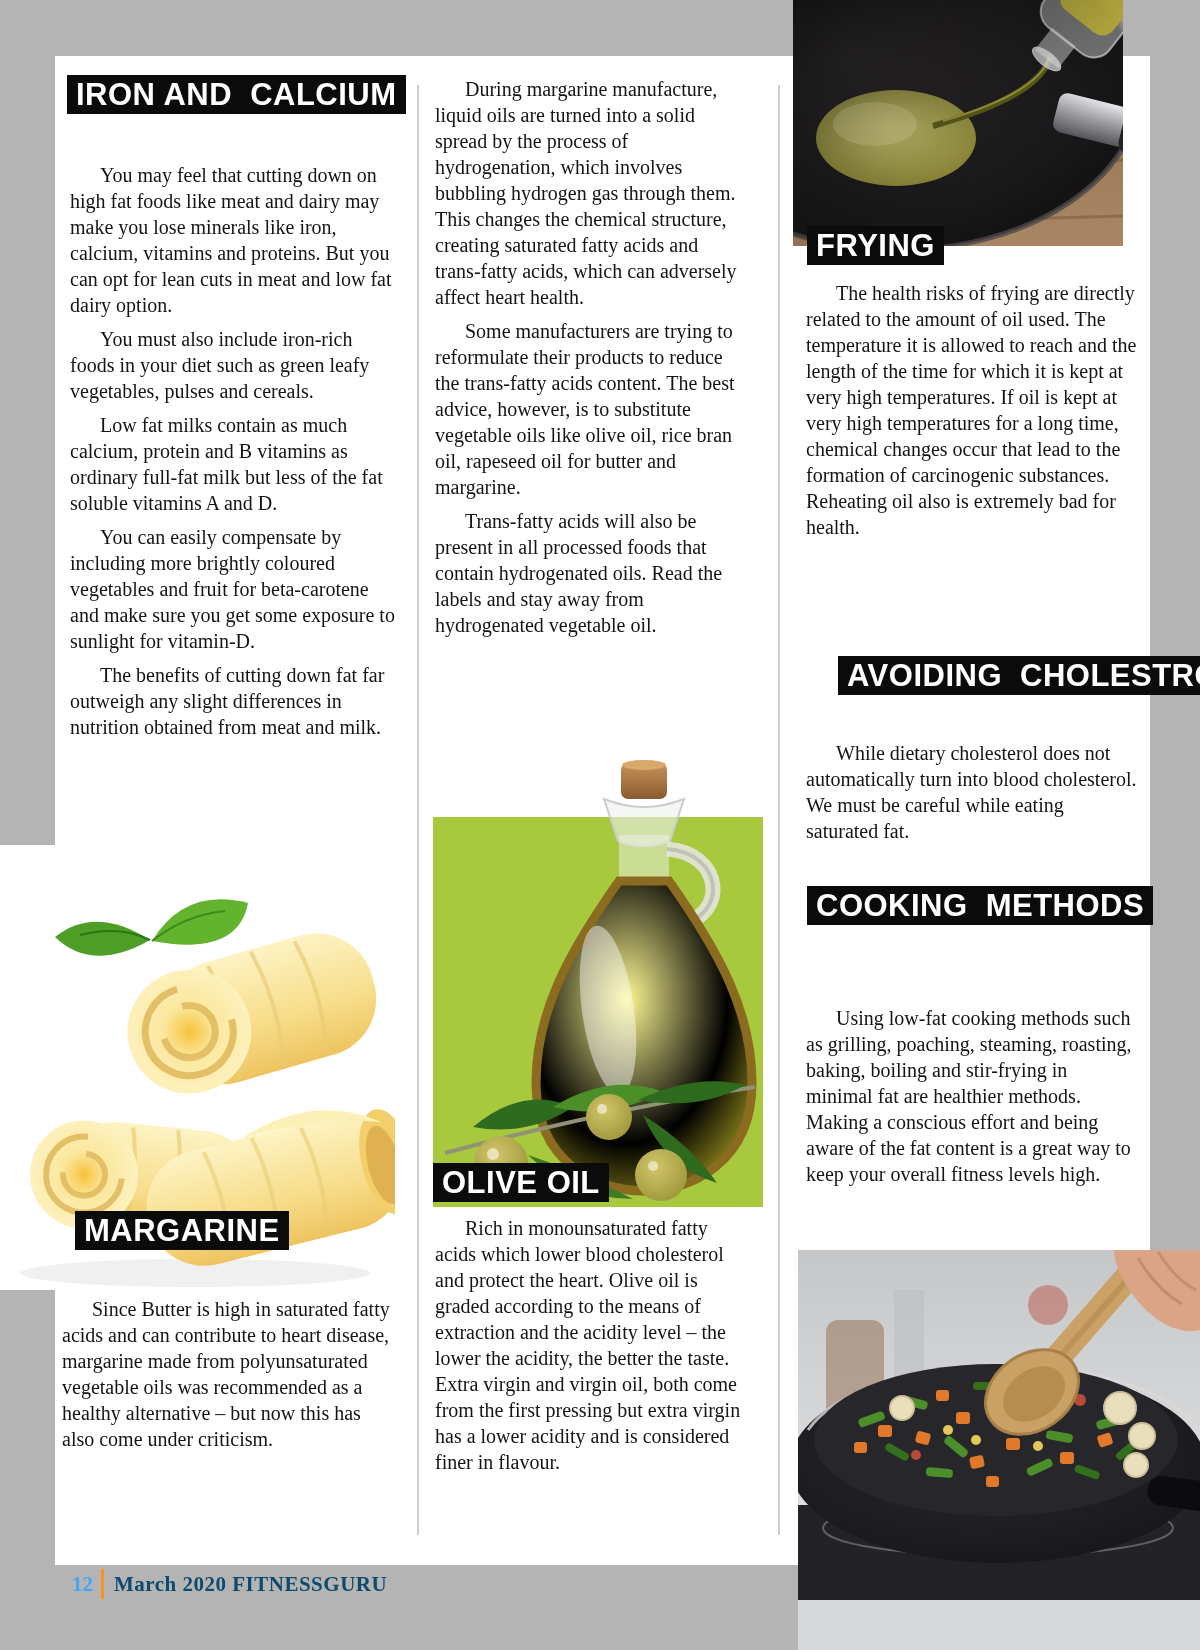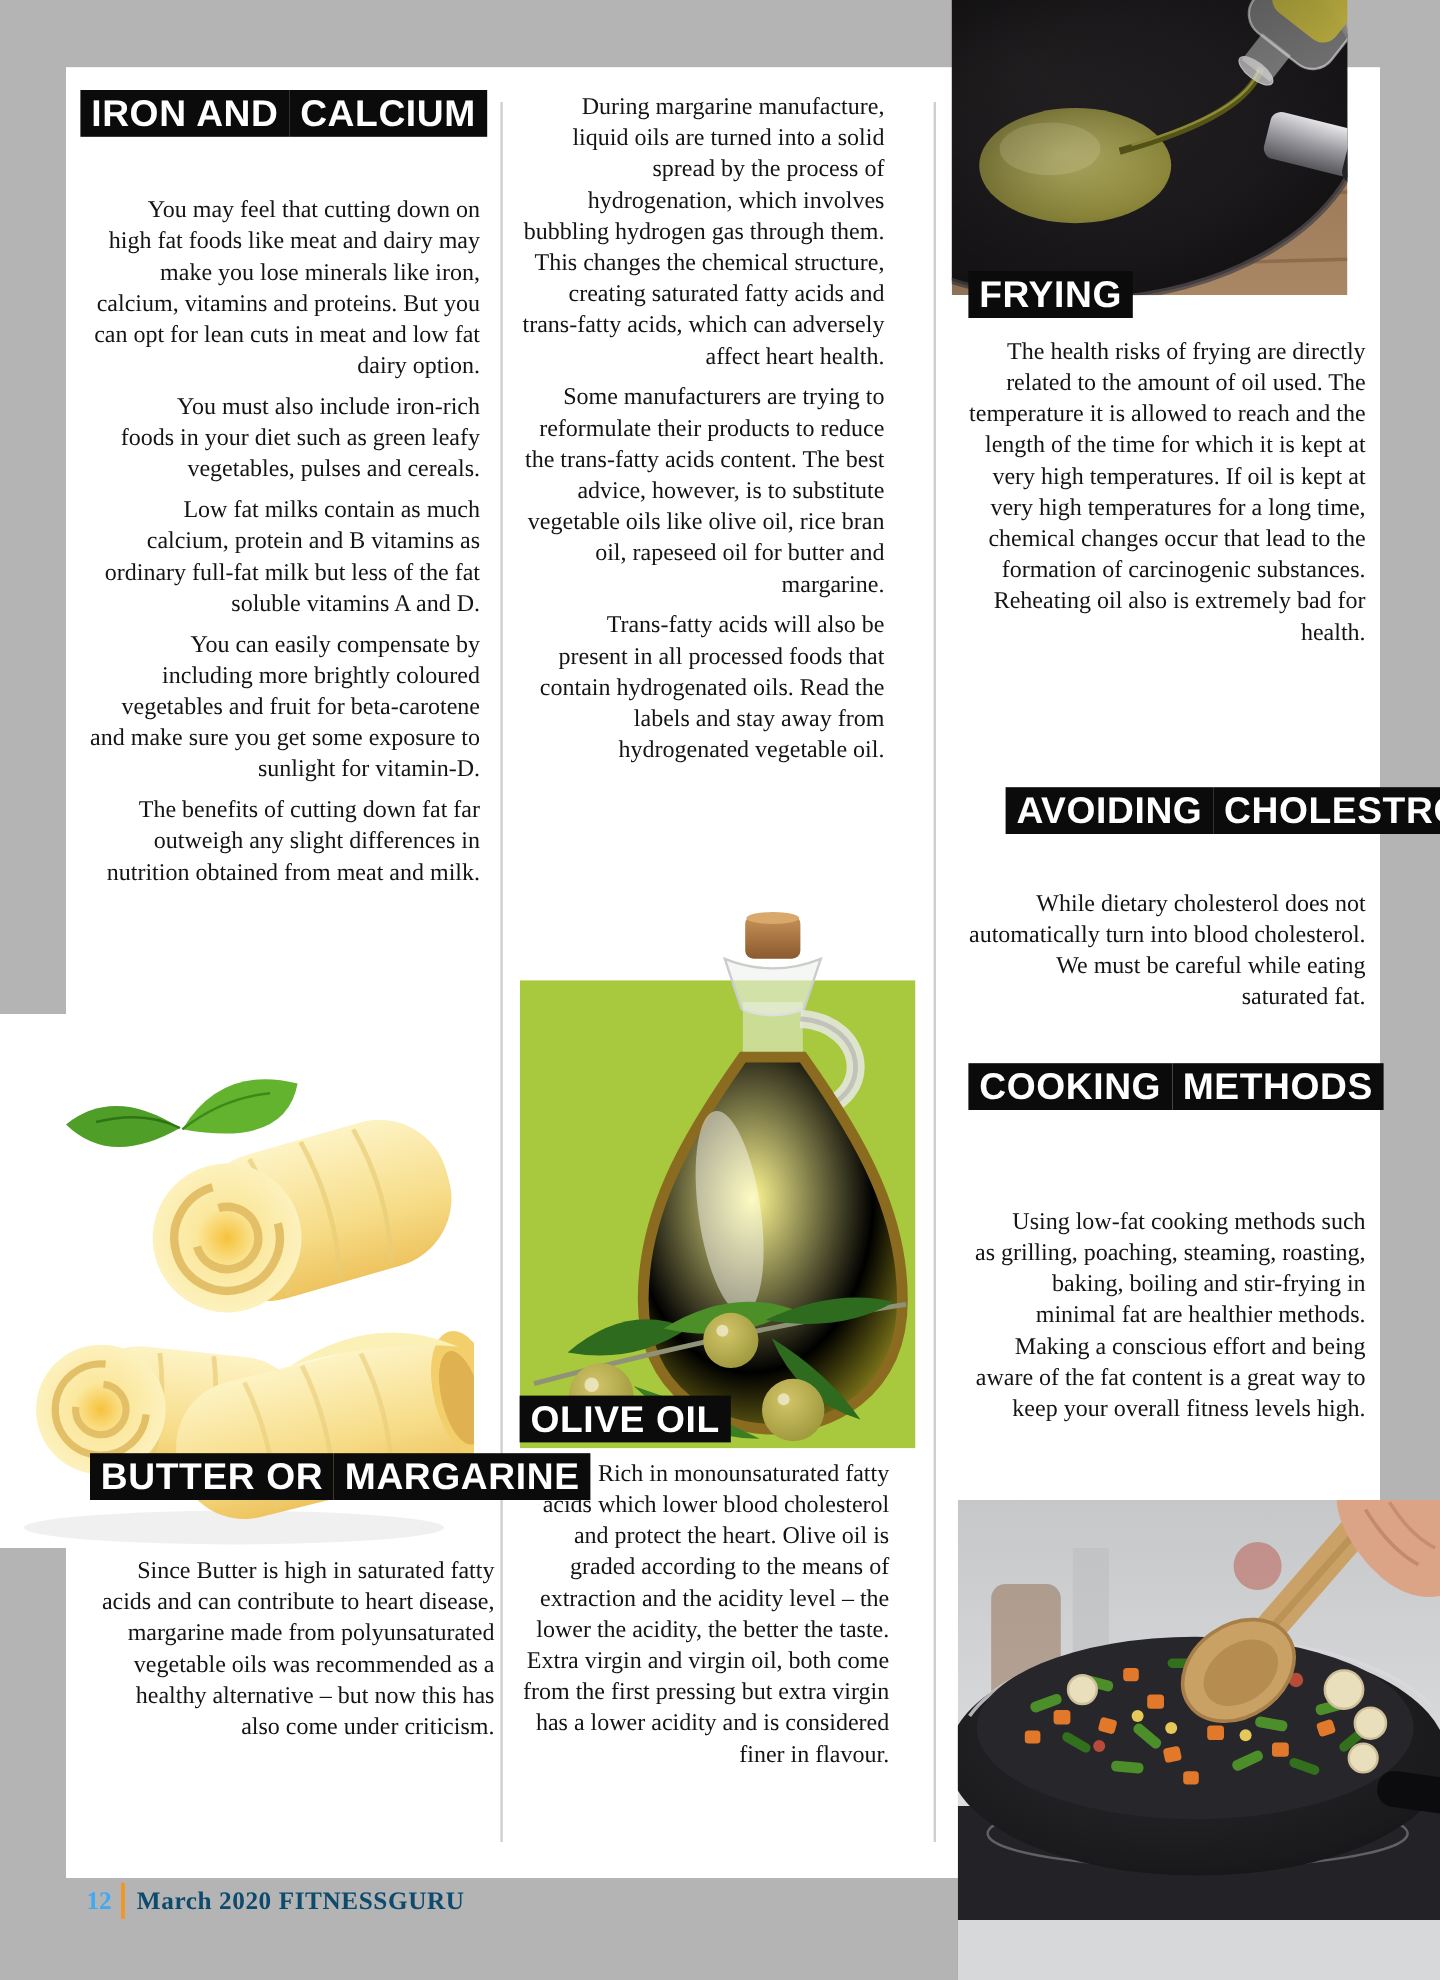--- a/index.html
+++ b/index.html
@@ -15,28 +15,28 @@
   .butter-photo{left:0;top:845px;width:395px;height:445px;background:#ffffff;}
   .olive-panel{left:433px;top:755px;width:330px;height:452px;}
   .stirfry-photo{left:798px;top:1250px;width:402px;height:400px;}
 
   .hblock{position:absolute;z-index:6;display:flex;flex-direction:row;align-items:flex-start;}
   .hline{display:inline-block;background:#0b0b0b;color:#ffffff;
          font-family:"Liberation Sans",sans-serif;font-weight:bold;
          font-size:31px;line-height:37px;padding:1px 9px;margin-bottom:1px;letter-spacing:0.5px;}
 
   .body{position:absolute;z-index:5;font-size:20px;line-height:26px;color:#141414;text-align:left;}
-  .body p{margin:0 0 8px 0;text-indent:30px;text-align:right;}
+  .body p{margin:0 0 8px 0;text-indent:30px;}
 
   .iron-body{left:70px;top:162px;width:330px;}
   .marg-body{left:435px;top:76px;width:302px;}
   .frying-body{left:806px;top:280px;width:332px;}
   .avoid-body{left:806px;top:740px;width:332px;}
   .cook-body{left:806px;top:972px;width:332px;margin-top:33px;}
-  .butter-body{left:82px;top:1296px;width:330px;}
+  .butter-body{left:62px;top:1296px;width:330px;}
   .olive-body{left:435px;top:1215px;width:306px;}
 
   .footer{position:absolute;left:72px;top:1569px;z-index:4;display:flex;align-items:center;
           font-family:Liberation Serif, serif;font-weight:bold;font-size:21px;}
   .page-num{color:#3fa9f5;}
   .footer-divider{width:3px;height:30px;background:#f7941d;margin:0 10px 0 8px;}
   .footer-issue{color:#0c4a6e;letter-spacing:0.5px;}
 </style>
 </head>
 <body>
@@ -174,21 +174,20 @@
             <path d="M40,-54 Q52,0 40,54"></path>
         </g>
         <ellipse cx="116" cy="0" rx="26" ry="54" fill="#f2cf6b"></ellipse>
         <ellipse cx="112" cy="2" rx="16" ry="40" fill="#d9a94a" opacity="0.8"></ellipse>
         <path d="M-20,-58 Q60,-86 120,-40 Q55,-62 -20,-58 Z" fill="#fbf0b6"></path>
       </g>
     </svg>
   </div>
 
   <div class="hblock" style="left:75px;top:1211px;">
-    <span class="hline">BUTTER OR</span>
     <span class="hline">MARGARINE</span>
   </div>
   <div class="body butter-body">
     <p>Since Butter is high in saturated fatty acids and can contribute to heart disease, margarine made from polyunsaturated vegetable oils was recommended as a healthy alternative – but now this has also come under criticism.</p>
   </div>
 
   <div class="body marg-body">
     <p>During margarine manufacture, liquid oils are turned into a solid spread by the process of hydrogenation, which involves bubbling hydrogen gas through them. This changes the chemical structure, creating saturated fatty acids and trans-fatty acids, which can adversely affect heart health.</p>
     <p>Some manufacturers are trying to reformulate their products to reduce the trans-fatty acids content. The best advice, however, is to substitute vegetable oils like olive oil, rice bran oil, rapeseed oil for butter and margarine.</p>
     <p>Trans-fatty acids will also be present in all processed foods that contain hydrogenated oils. Read the labels and stay away from hydrogenated vegetable oil.</p>

